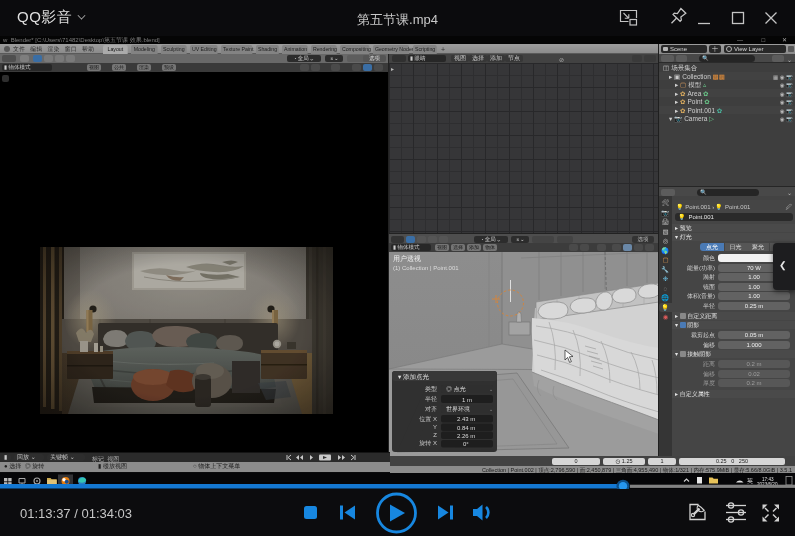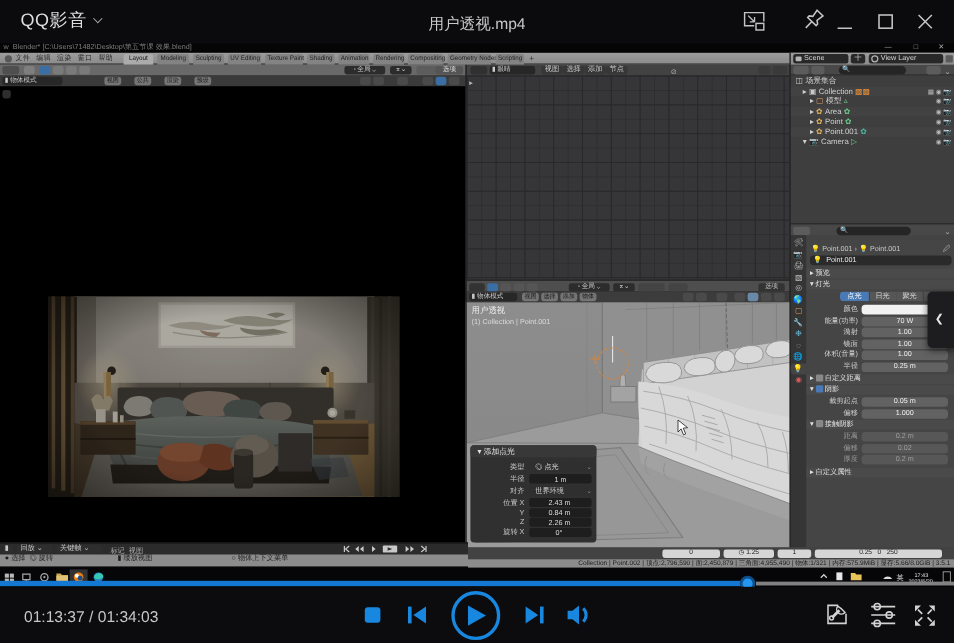--- a/index.html
+++ b/index.html
@@ -499,21 +499,21 @@
       <path d="M709 3.5 l3.5 0 1.2 1.2 4.3 0 0 4.8 -9 0 Z" fill="#e8c35a"></path>
       <path d="M736 8.5 a4.5 4.5 0 0 1 7.5 0 Z" fill="#dcdcdc"></path>
       <text x="747" y="9" font-size="6" fill="#e0e0e0">英</text>
       <text x="762" y="6.5" font-size="4.6" fill="#e2e2e2">17:43</text>
       <text x="757" y="11.5" font-size="4.6" fill="#e2e2e2">2023/6/20</text>
       <rect x="786" y="2.5" width="6" height="8.5" fill="none" stroke="#9a9a9a" stroke-width="0.8"></rect>
     </svg>
   </div>
   <div id="qqtitle" class="abs"></div>
   <div id="qqname" class="abs">QQ影音<span style="display:inline-block;width:7px;height:7px;border-left:1.6px solid #b8b8b8;border-bottom:1.6px solid #b8b8b8;transform:rotate(-45deg) scale(.8);margin-left:6px;margin-bottom:3px;"></span></div>
-  <div id="vtitle" class="abs">用户透视.mp4</div>
+  <div id="vtitle" class="abs">第五节课.mp4</div>
   <div id="prog" class="abs">
     <svg width="795" height="20" style="position:absolute;left:0;top:-7px;">
       <rect x="630" y="8.7" width="165" height="3.2" fill="#828282"></rect>
       <rect x="0" y="8" width="617" height="4.5" fill="#1478d2"></rect>
       <circle cx="623" cy="10.2" r="6.5" fill="#0d4f8a"></circle>
       <circle cx="623" cy="10.2" r="4.2" fill="#2596ef"></circle>
     </svg>
   </div>
   <div id="controls" class="abs">
     <svg width="795" height="47" style="position:absolute;left:0;top:0;">

